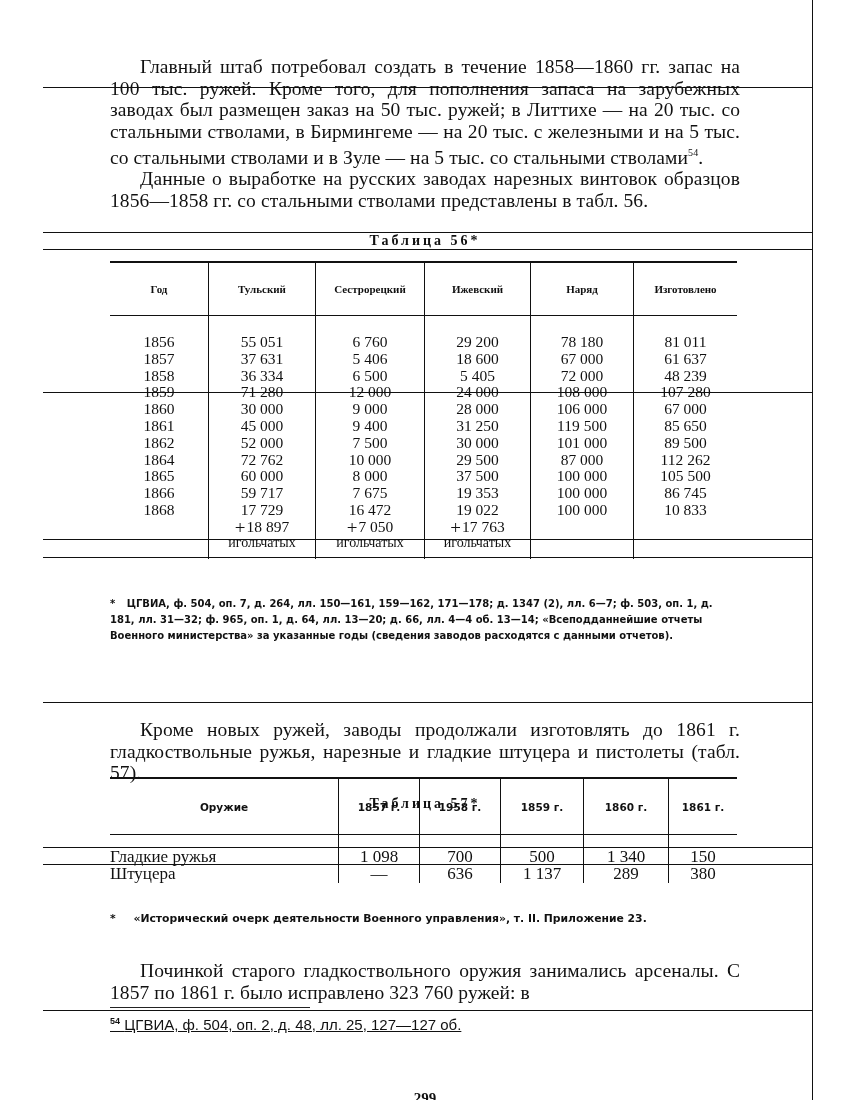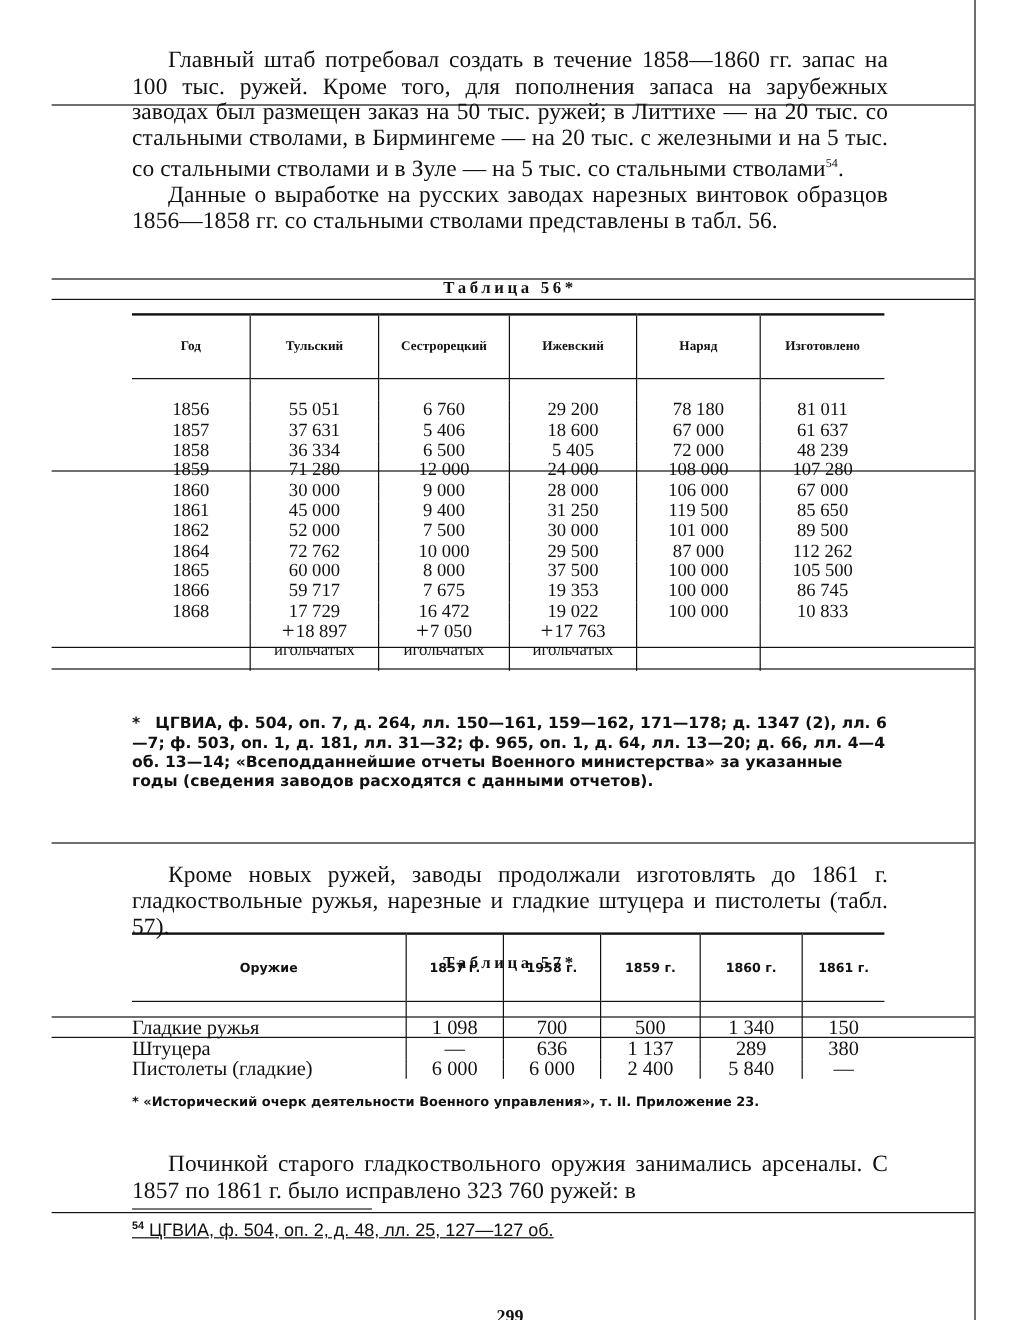--- a/index.html
+++ b/index.html
@@ -14,21 +14,21 @@
           letter-spacing: 3px; font-weight: bold; }
   table { border-collapse: collapse; position: absolute; }
   .t56 { left: 110px; top: 261px; width: 627px; font-size: 15.5px; }
   .t56 th { font-family: "Liberation Serif", serif; font-size: 11px; font-weight: bold; height: 52px;
             border-top: 2px solid #111; border-bottom: 1.5px solid #111; padding: 0; }
   .t56 td { text-align: center; padding: 0; line-height: 16.8px; vertical-align: top; }
   .t56 th + th, .t56 td + td { border-left: 1.5px solid #111; }
   .t56 .spacer td { height: 18px; }
   .t56 .extra td { line-height: 16px; }
   .foot { position: absolute; left: 110px; width: 630px; font-family: "DejaVu Sans", sans-serif;
-          font-size: 13px; line-height: 16px; font-weight: bold; }
+          font-size: 10px; line-height: 16px; font-weight: bold; }
   .t57 { left: 110px; top: 777px; width: 627px; font-size: 17px; }
   .t57 th { font-family: "DejaVu Sans", sans-serif; font-size: 10.5px; font-weight: bold; height: 55px;
             border-top: 2px solid #111; border-bottom: 1.5px solid #111; padding: 0; }
   .t57 td { padding: 0; line-height: 16.8px; text-align: center; }
   .t57 th + th, .t57 td + td { border-left: 1.5px solid #111; }
   .t57 td.name { text-align: left; }
   .t57 .spacer td { height: 14px; }
   .fn54 { position: absolute; left: 110px; top: 1016px; font-family: "Liberation Sans", sans-serif;
           font-size: 15px; text-decoration: underline; }
   .fn54 sup { font-size: 9px; font-weight: bold; }
@@ -45,21 +45,21 @@
 <div class="hline" style="top:249px"></div>
 <div class="hline" style="top:392px"></div>
 <div class="hline" style="top:539px"></div>
 <div class="hline" style="top:557px"></div>
 <div class="hline" style="top:702px"></div>
 <div class="hline" style="top:847px"></div>
 <div class="hline" style="top:864px"></div>
 <div class="hline" style="top:1010px"></div>
 <div class="vline"></div>
 
-<div class="para" style="top:40px">
+<div class="para" style="top:56px">
   <p><span>Главный штаб потребовал создать в течение 1858—1860 гг. запас на 100 тыс. ружей. Кроме того, для пополнения запаса на зарубежных заводах был размещен заказ на 50 тыс. ружей; в Литтихе — на 20 тыс. со стальными стволами, в Бирмингеме — на 20 тыс. с железными и на 5 тыс. со стальными стволами и в Зуле — на 5 тыс. со стальными стволами</span><sup style="font-size:10px">54</sup>.</p>
   <p>Данные о выработке на русских заводах нарезных винтовок образцов 1856—1858 гг. со стальными стволами представлены в табл. 56.</p>
 </div>
 
 <div class="tcap" style="top:233px">Таблица 56*</div>
 
 <table class="t56">
   <thead>
     <tr>
       <th style="width:98px">Год</th>
@@ -226,34 +226,26 @@
         <td>150</td>
       </tr>
       <tr>
         <td class="name">Штуцера</td>
         <td>—</td>
         <td>636</td>
         <td>1 137</td>
         <td>289</td>
         <td>380</td>
       </tr>
-      <tr>
-        <td class="name">Пистолеты (гладкие)</td>
-        <td>6 000</td>
-        <td>6 000</td>
-        <td>2 400</td>
-        <td>5 840</td>
-        <td>—</td>
-      </tr>
     </tbody>
 </table>
 
 <div class="foot" style="top:911px; font-size:10.8px">
   <span>*</span>
-  <span style="margin-left:0">«Исторический очерк деятельности Военного управления», т. II. Приложение 23.</span>
+  <span style="margin-left:14px">«Исторический очерк деятельности Военного управления», т. II. Приложение 23.</span>
 </div>
 
 <div class="para" style="top:960px">
   <p>Починкой старого гладкоствольного оружия занимались арсеналы. С 1857 по 1861 г. было исправлено 323 760 ружей: в</p>
 </div>
 
 <div class="shortrule"></div>
 
 <div class="fn54">
   <sup>54</sup>

